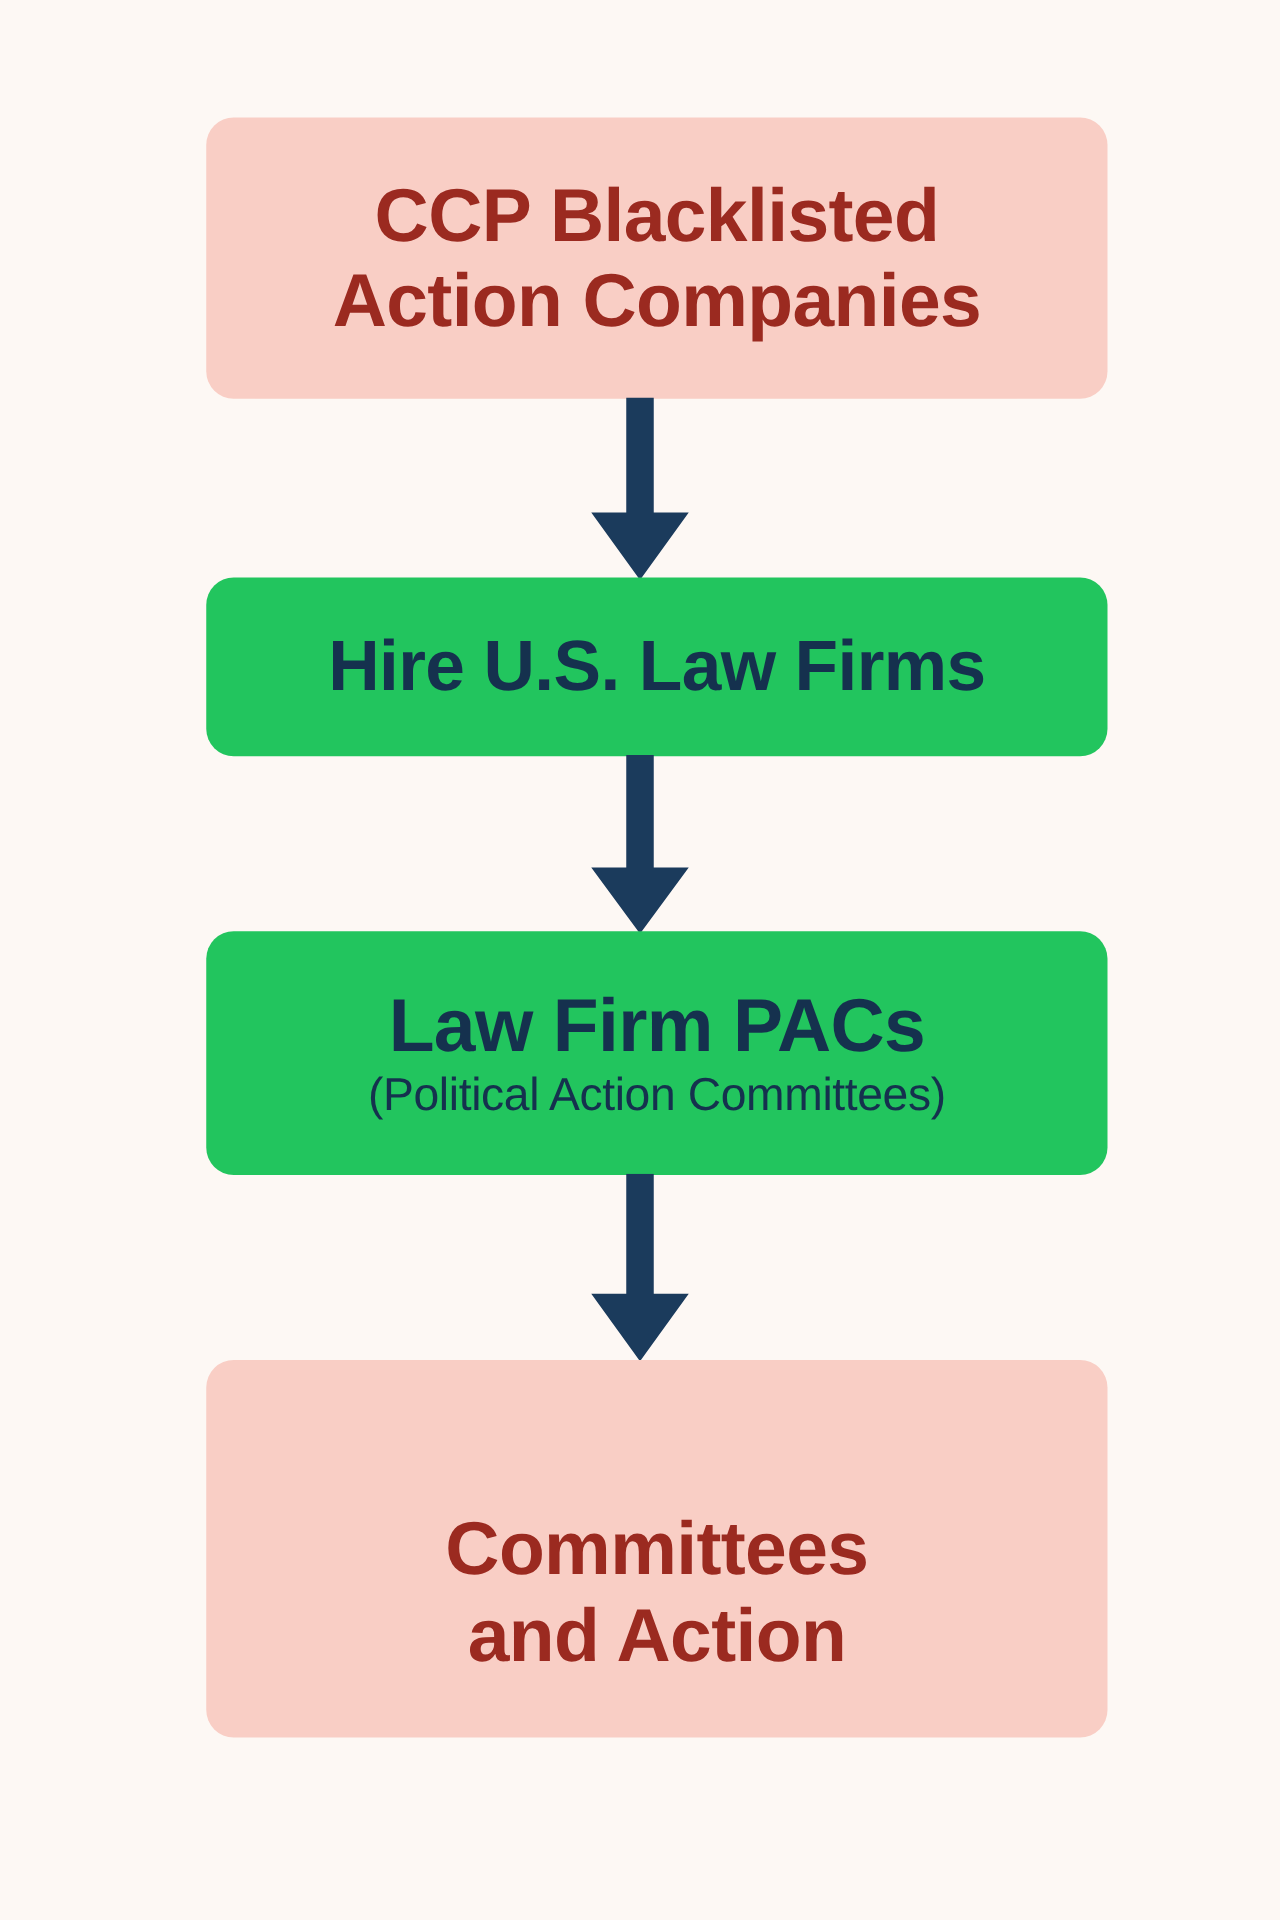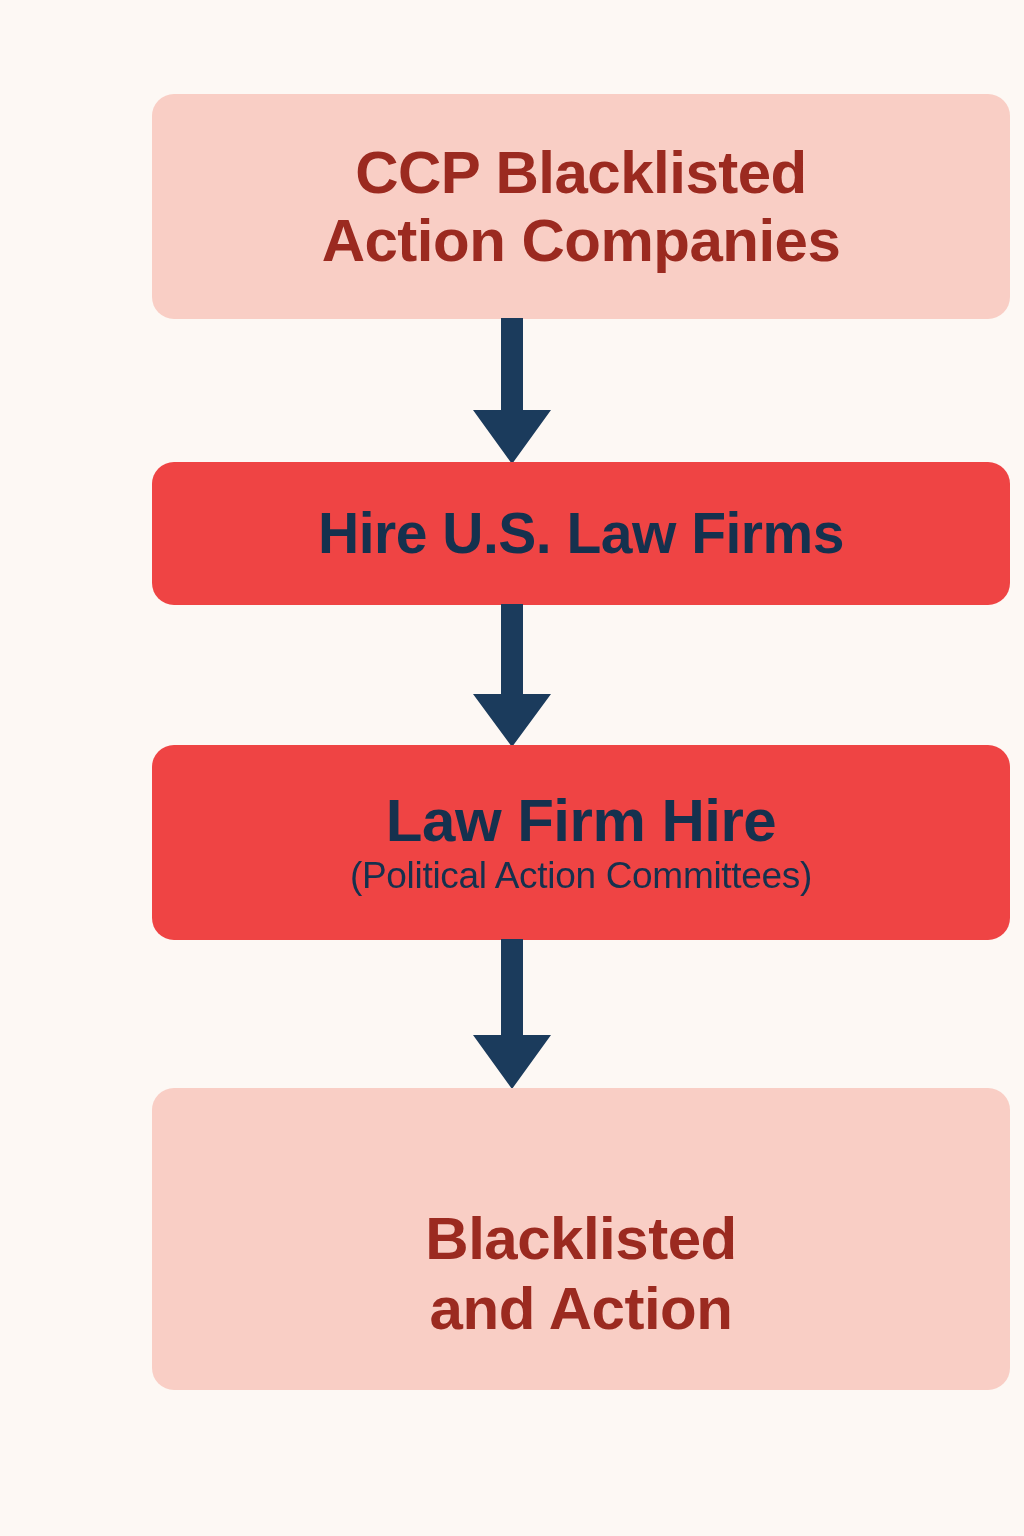--- a/index.html
+++ b/index.html
@@ -16,37 +16,37 @@
 
   #flow {
     position: relative;
     width: 1024px;
     height: 1536px;
   }
 
   
   .node {
     position: absolute;
-    left: 152px;
-    width: 858px;
+    left: 165px;
+    width: 721px;
     box-sizing: border-box;
     border-radius: 22px;
     display: flex;
     flex-direction: column;
     align-items: center;
     justify-content: center;
     text-align: center;
     padding: 6px 18px;
   }
   .node.pink {
     background: #f9cec5;
     color: #9b2a20;
   }
   .node.blue {
-    background: #ef4444;
+    background: #22c55e;
     color: #15314e;
   }
 
   .node-title {
     font-weight: bold;
     letter-spacing: -0.5px;
   }
   .node-sub {
     font-weight: normal;
     letter-spacing: -0.3px;
@@ -99,31 +99,31 @@
     <div class="node-title">Hire U.S. Law Firms</div>
   </div>
 
   <div class="arrow" id="arrow-2">
     <svg viewBox="0 0 112 143" preserveAspectRatio="none" aria-hidden="true">
       <polygon points="45,0 67,0 67,90 95,90 56,143 17,90 45,90" fill="#1b3b5c"></polygon>
     </svg>
   </div>
 
   <div class="node blue" id="node-3">
-    <div class="node-title">Law Firm Hire</div>
+    <div class="node-title">Law Firm PACs</div>
     <div class="node-sub">(Political Action Committees)</div>
   </div>
 
   <div class="arrow" id="arrow-3">
     <svg viewBox="0 0 112 150" preserveAspectRatio="none" aria-hidden="true">
       <polygon points="45,0 67,0 67,96 95,96 56,150 17,96 45,96" fill="#1b3b5c"></polygon>
     </svg>
   </div>
 
   <div class="node pink" id="node-4">
     <div class="node-title">
       <br>
-      <span>Blacklisted</span><br>
+      <span>Committees</span><br>
       <span>and Action</span>
     </div>
   </div>
 
 </div>
 
 </body></html>

